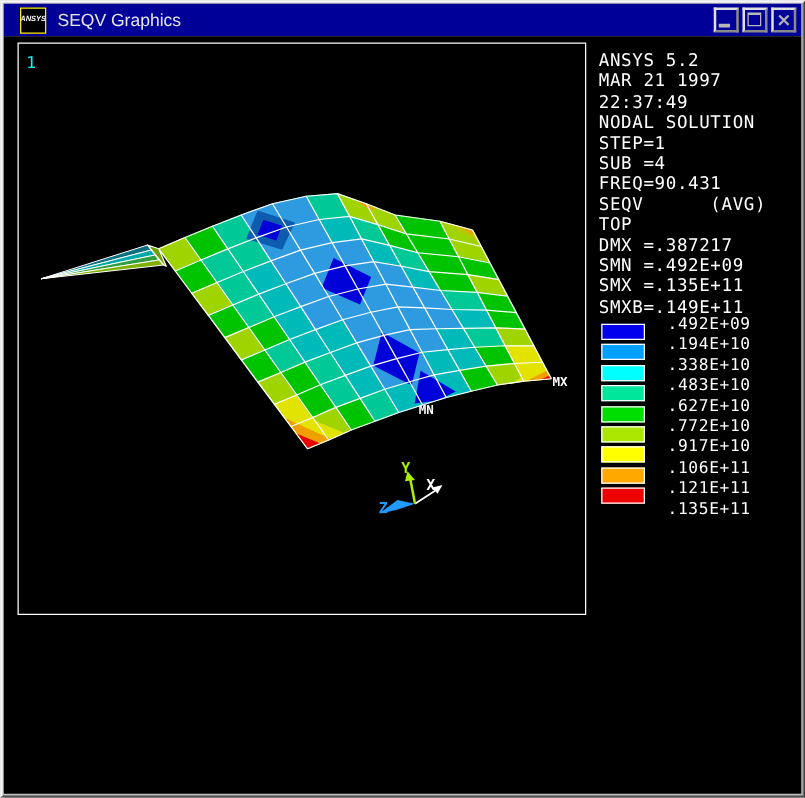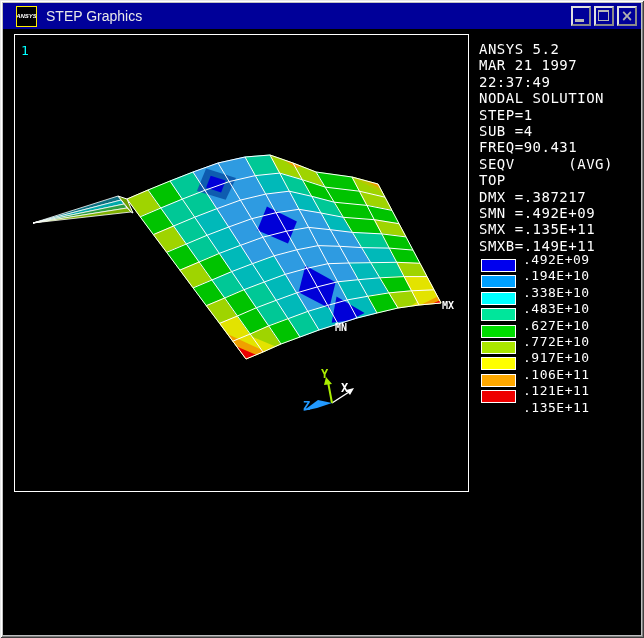--- a/index.html
+++ b/index.html
@@ -31,29 +31,29 @@
   #win-num{position:absolute;left:21px;top:43px;color:#00ffff;font-size:13px;}
   #mesh{position:absolute;left:0;top:0;pointer-events:none;}
   
   #info{position:absolute;left:479px;top:41px;width:160px;height:215px;color:#fff;
         font-size:14px;letter-spacing:.5px;white-space:pre;}
   .info-line{position:absolute;left:0;height:16px;}
   #legend-boxes{position:absolute;left:481px;top:259px;width:40px;height:160px;}
   .legend-box{position:absolute;left:0;width:33px;height:11px;border:1px solid #fff;}
   #legend-values{position:absolute;left:523px;top:252px;width:110px;height:175px;color:#fff;
                  font-size:13px;letter-spacing:.5px;white-space:pre;}
-  .legend-value{position:absolute;left:0;height:16px;}
+  .legend-value{position:absolute;left:11px;height:16px;}
 </style>
 </head>
 <body>
 
 <div id="window-frame">
   <div id="titlebar">
     <div id="app-icon">ANSYS</div>
-    <div id="title-text">STEP Graphics</div>
+    <div id="title-text">SEQV Graphics</div>
     <div class="tb-btn" id="btn-min">
       <span class="glyph-min"></span>
     </div>
     <div class="tb-btn" id="btn-max">
       <span class="glyph-max"></span>
     </div>
     <div class="tb-btn" id="btn-close">
       <span class="glyph-close">×</span>
     </div>
   </div>

